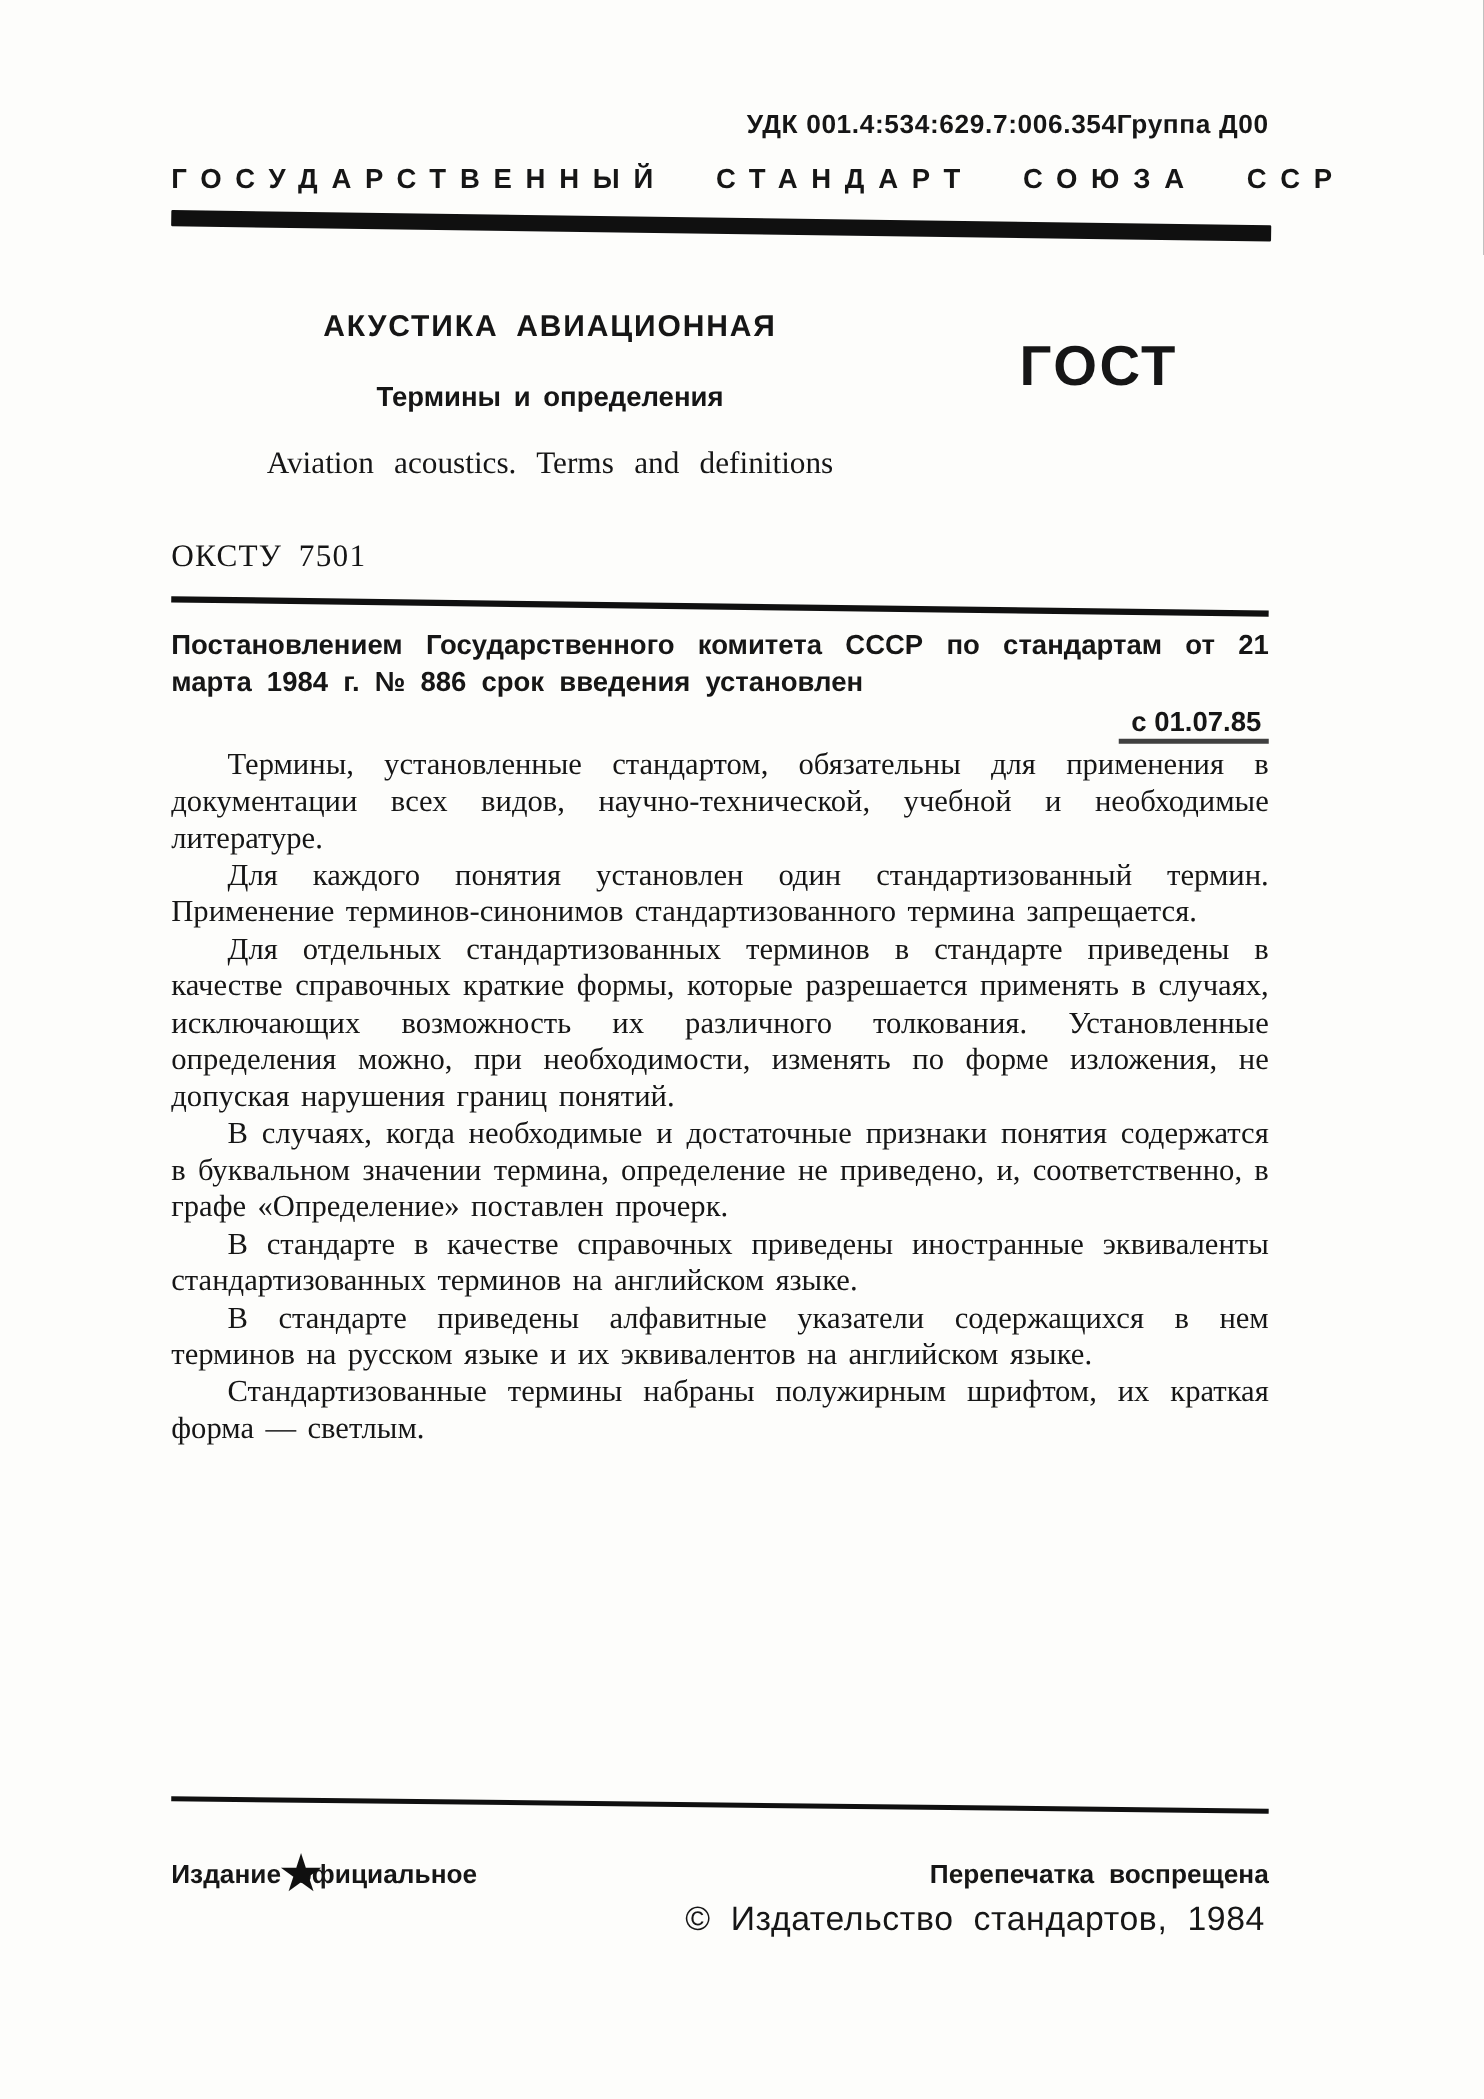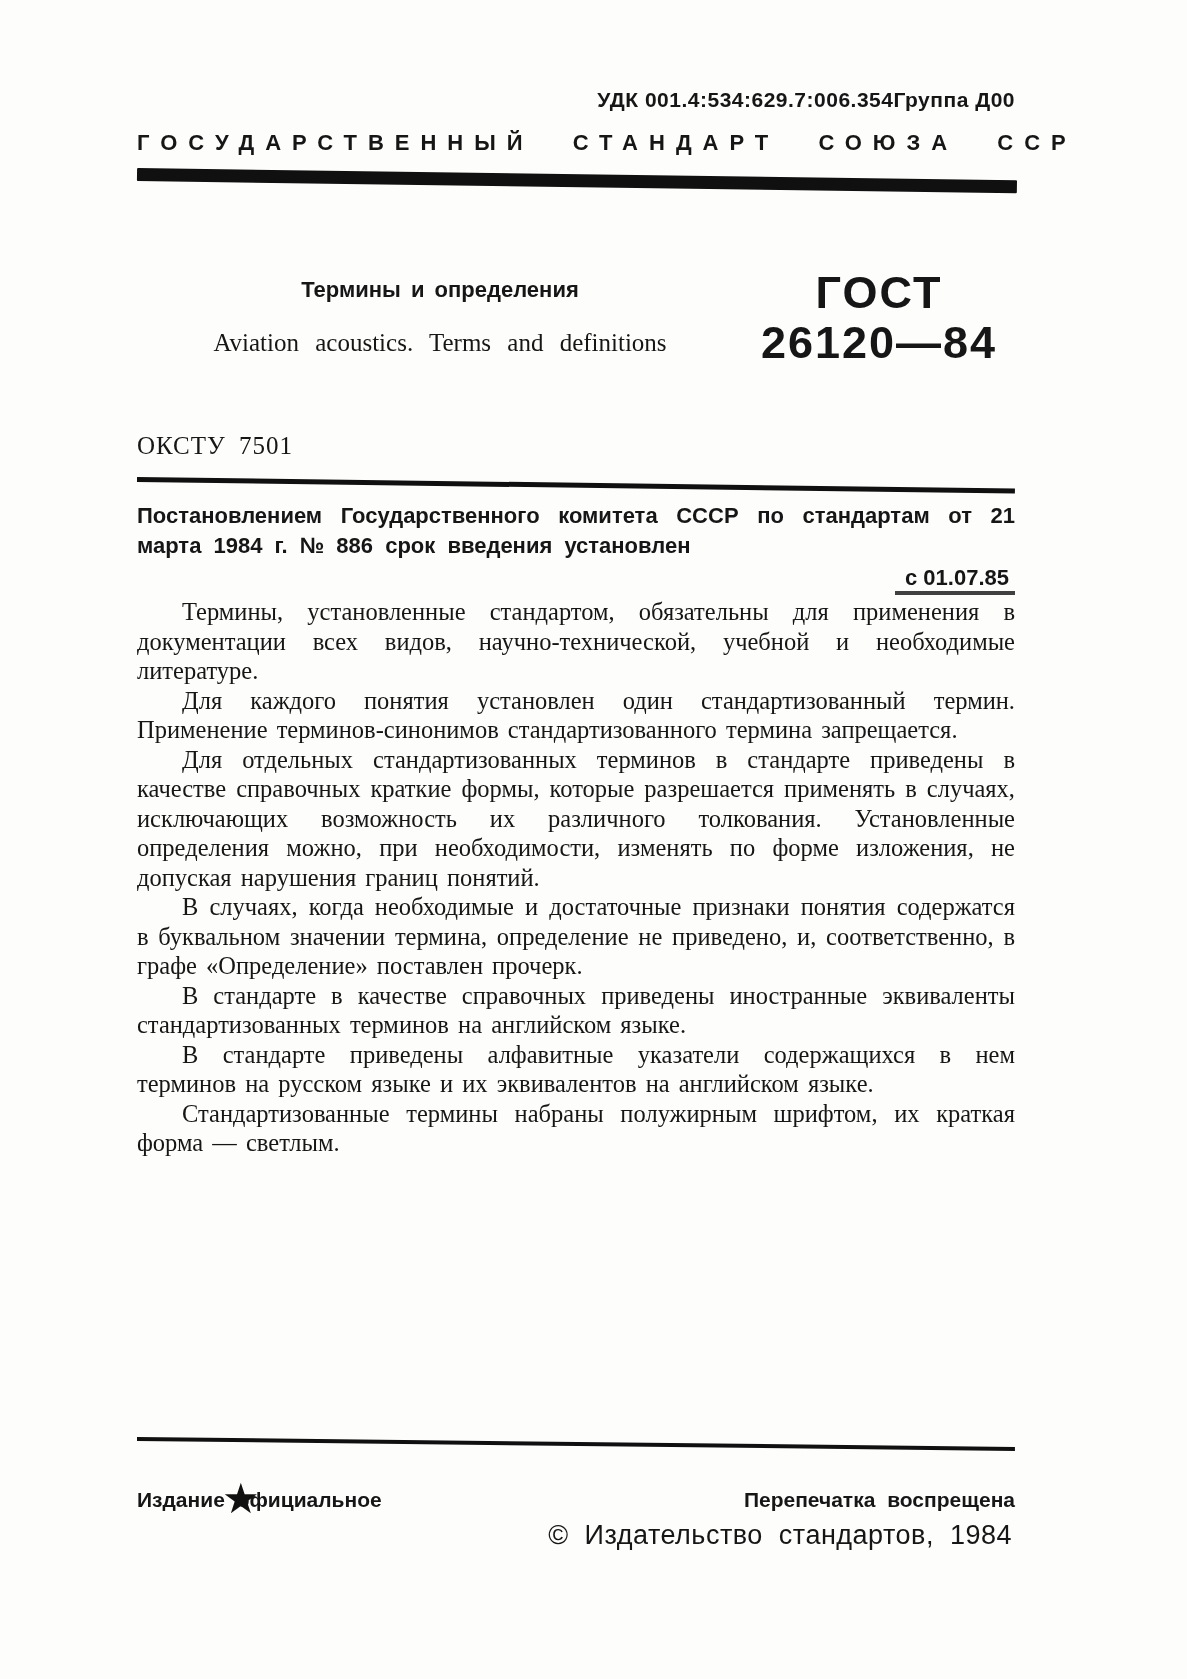--- a/index.html
+++ b/index.html
@@ -116,27 +116,27 @@
   <div class="udk-row">
     <span>УДК 001.4:534:629.7:006.354</span>
     <span>Группа Д00</span>
   </div>
 
   <div class="gost-state-heading">ГОСУДАРСТВЕННЫЙ СТАНДАРТ СОЮЗА ССР</div>
 
   <div class="header-bar"></div>
 
   <div class="title-col">
+    <div class="title-ru">АКУСТИКА АВИАЦИОННАЯ</div>
     <div class="subtitle-ru">Термины и определения</div>
     <div class="title-en">Aviation acoustics. Terms and definitions</div>
   </div>
 
   <div class="gost-box">
     <div>ГОСТ</div>
-    <div>26120—84</div>
   </div>
 
   <div class="okstu">ОКСТУ 7501</div>
 
   <div class="rule-1"></div>
 
   <div class="decree">Постановлением Государственного комитета СССР по стандартам от 21 марта 1984 г. № 886 срок введения установлен</div>
 
   <div class="effective-date-row">
     <span>с 01.07.85</span>

